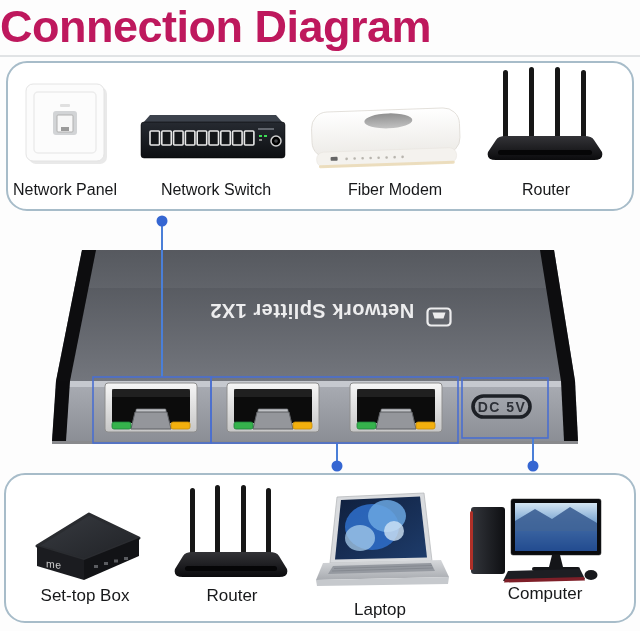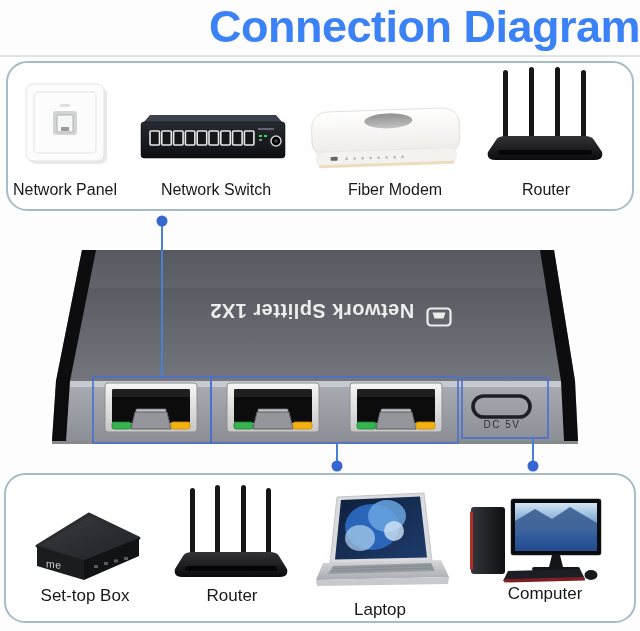--- a/index.html
+++ b/index.html
@@ -3,34 +3,34 @@
 <meta charset="utf-8">
 <style>
   html,body{margin:0;padding:0;background:#ffffff;}
   .stage{
     position:relative;width:640px;height:631px;overflow:hidden;background:#fdfdfd;
     font-family:"Liberation Sans",sans-serif;
   }
   .stage svg{position:absolute;left:0;top:0;}
   .txt{position:absolute;color:#1a1a1a;white-space:nowrap;}
   .page-title{
-    left:0;right:0;top:1px;text-align:right;
-    font-size:45px;font-weight:bold;letter-spacing:-0.5px;color:#3b82f6;
+    left:0;right:0;top:1px;text-align:left;
+    font-size:45px;font-weight:bold;letter-spacing:-0.5px;color:#be185d;
   }
   .dev-label{width:140px;text-align:center;font-size:16px;color:#17181a;}
   .dev-label-b{width:140px;text-align:center;font-size:17px;color:#17181a;}
   .splitter-label{
     left:172px;top:295px;width:280px;height:32px;
     display:flex;align-items:center;justify-content:center;gap:10px;
     transform:rotate(180deg);
     font-size:20px;font-weight:bold;color:#ededee;letter-spacing:0.5px;
   }
   .dc5v{
-    left:471px;top:419px;width:62px;text-align:center;
-    font-size:10px;font-weight:normal;letter-spacing:1.5px;color:#2e3138;
+    left:471px;top:399px;width:62px;text-align:center;
+    font-size:14px;font-weight:bold;letter-spacing:1.5px;color:#2e3138;
   }
   .me-logo{
     left:46px;top:558px;font-size:10.5px;color:#cfcfcf;
     transform:skewY(6deg);letter-spacing:0.5px;
   }
 </style>
 </head>
 <body>
 
 <div class="stage">

